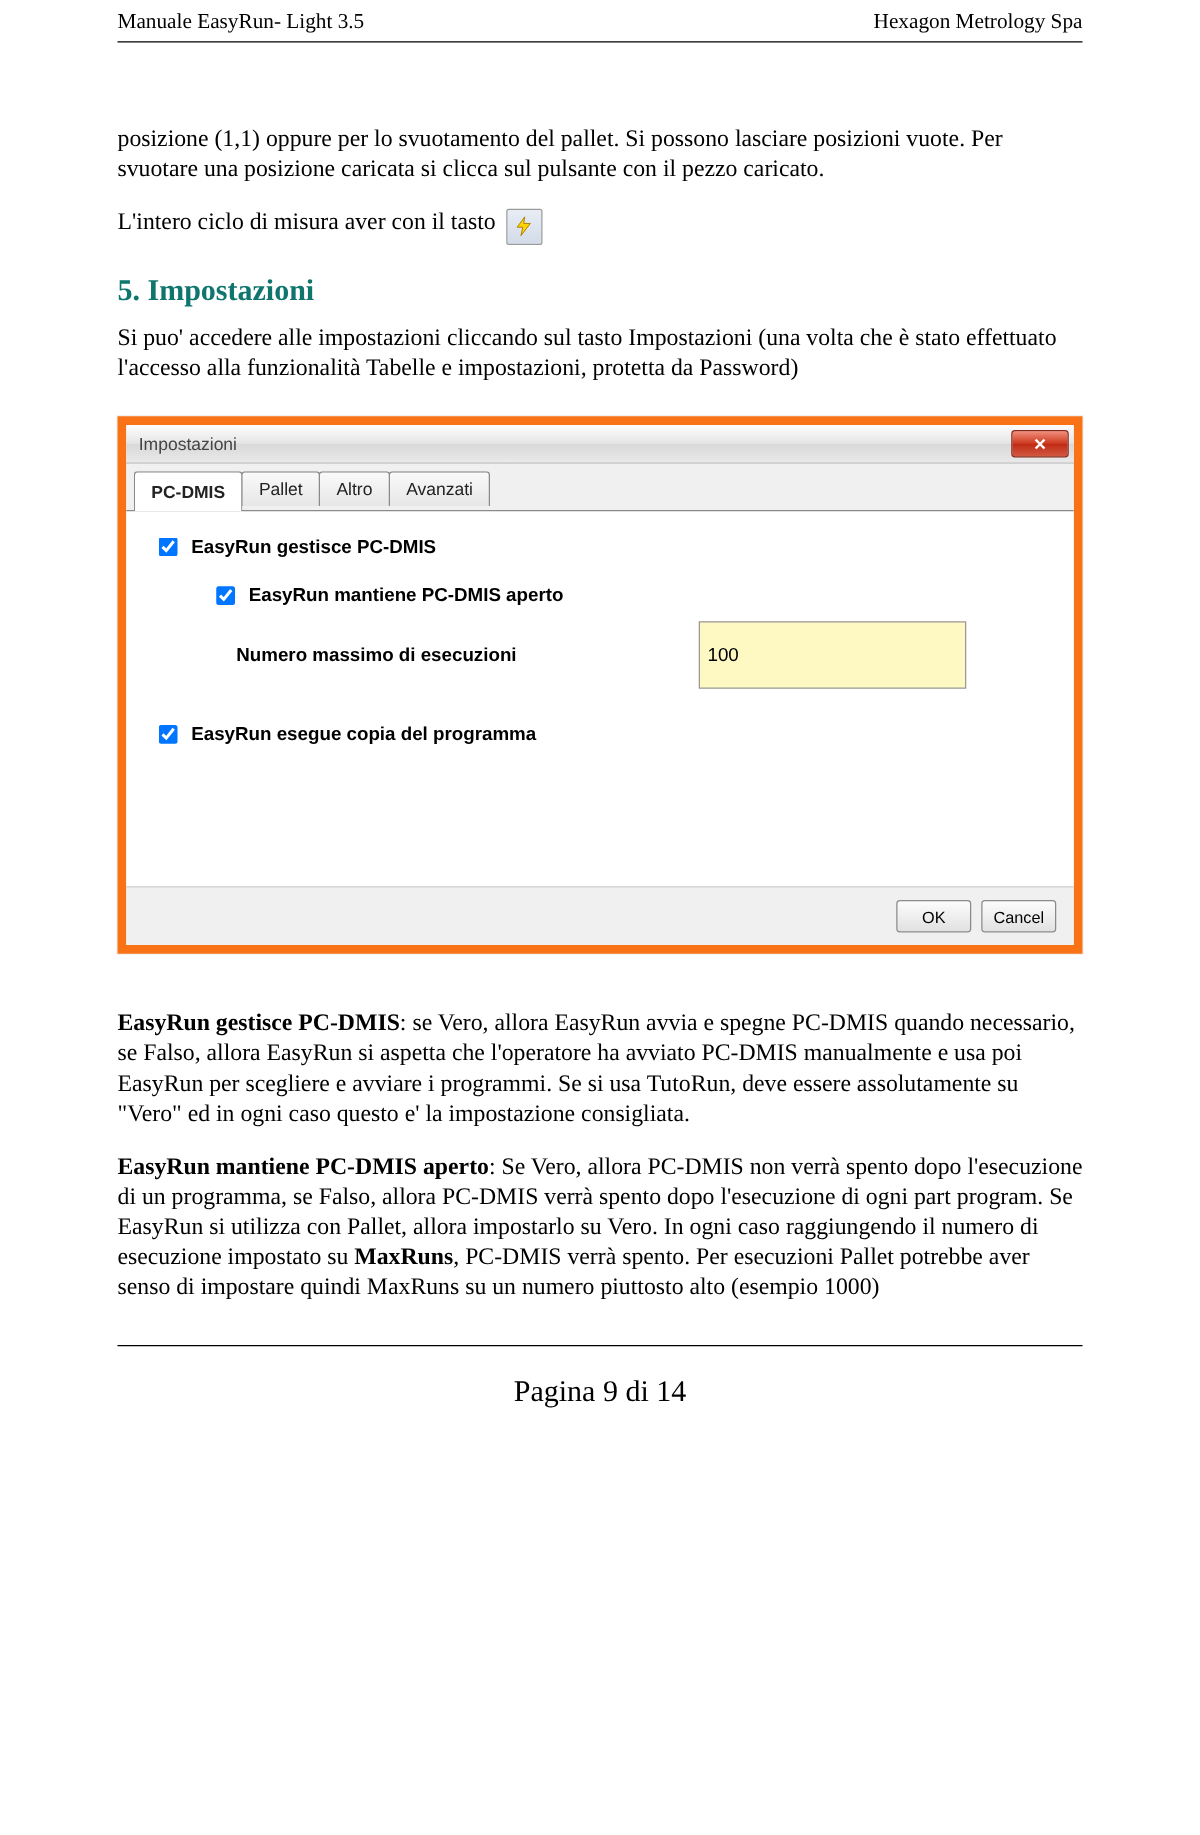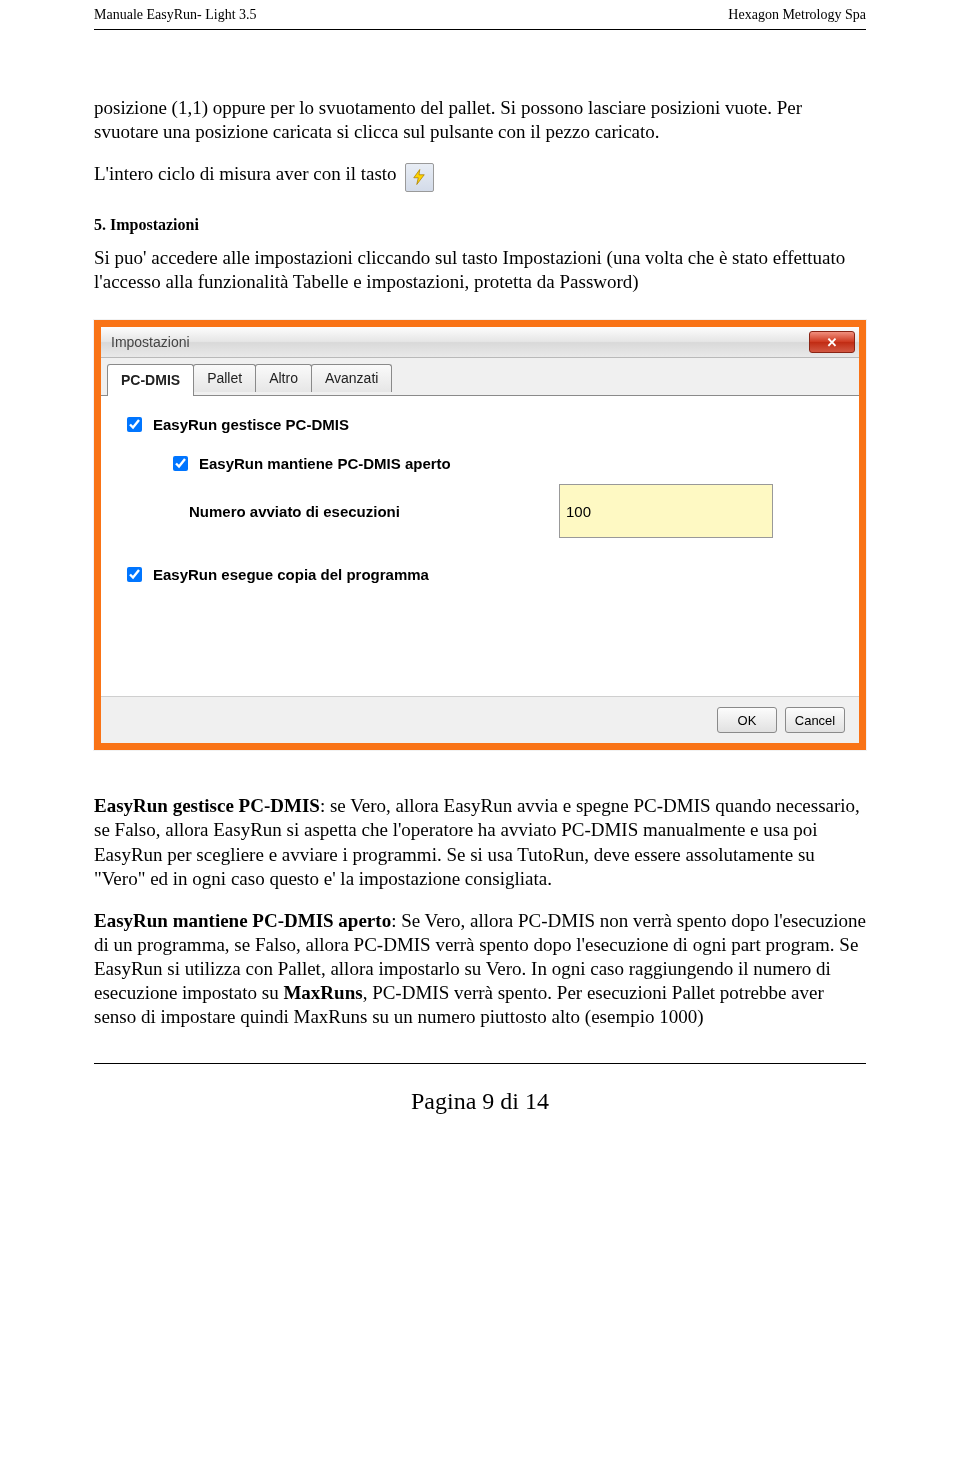--- a/index.html
+++ b/index.html
@@ -11,35 +11,35 @@
     width:960px;
   }
   .page{
     width:960px;
     padding:7px 94px 0 94px;
     box-sizing:border-box;
   }
   .hdr{
     display:flex;
     justify-content:space-between;
-    font-size:14px;
+    font-size:17px;
     padding-bottom:6px;
   }
   .hrwrap{margin-top:0;}
   hr{border:none;border-top:1.5px solid #000;margin:0;}
   .p{margin:10px 0 16px 0;line-height:1.28;}
   .inline-line{display:flex;align-items:flex-start;gap:8px;margin:18px 0 22px 0;}
   .boltbtn{
     width:29px;height:29px;border:1px solid #9a9a9a;border-radius:2px;
     background:linear-gradient(#e8edf5,#d3dbe9);
     display:inline-flex;align-items:center;justify-content:center;
     box-sizing:border-box;
   }
   .boltbtn svg{width:18px;height:18px;display:block;}
-  h2{color:#000000;font-size:16px;font-weight:bold;margin:24px 0 12px 0;}
+  h2{color:#0f766e;font-size:24px;font-weight:bold;margin:24px 0 12px 0;}
   .dialog{
     margin:26px 0 44px 0;
     border:7px solid #f97316;
     background:#f0f0f0;
     box-shadow:0 0 0 1px rgba(0,0,0,.05);
   }
   .titlebar{
     height:30px;
     background:linear-gradient(#fdfdfd,#e6e6e6 48%,#d9d9d9 52%,#e9e9e9);
     border-bottom:1px solid #b9b9b9;
@@ -150,21 +150,21 @@
       <div class="chkrow">
         <input type="checkbox" checked="" style="">
         <span>EasyRun gestisce PC-DMIS</span>
       </div>
       <div class="sub">
         <div class="chkrow">
           <input type="checkbox" checked="" style="">
           <span>EasyRun mantiene PC-DMIS aperto</span>
         </div>
         <div class="lblrow">
-          <span class="lbl">Numero avviato di esecuzioni</span>
+          <span class="lbl">Numero massimo di esecuzioni</span>
           <input class="numinput" value="100" style="">
         </div>
       </div>
       <div class="chkrow" style="margin-top:26px;">
         <input type="checkbox" checked="" style="">
         <span>EasyRun esegue copia del programma</span>
       </div>
     </div>
     <div class="dlgbuttons">
       <span class="winbtn">OK</span>

